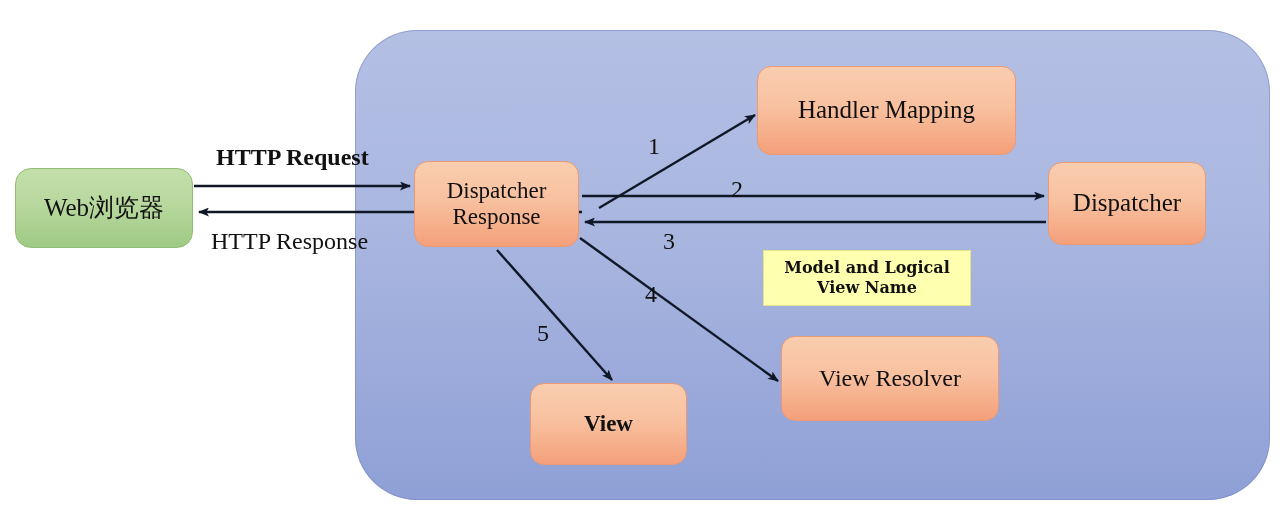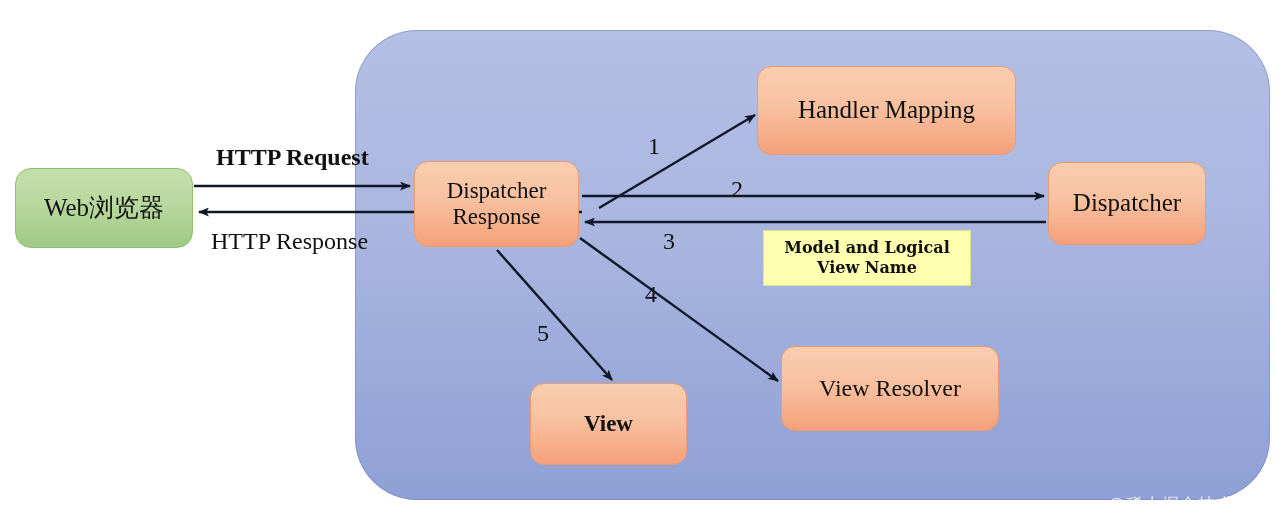--- a/index.html
+++ b/index.html
@@ -56,28 +56,28 @@
   .node.green {
     background: linear-gradient(to bottom, #c3dfaa 0%, #b8d89e 45%, #9ec984 100%);
     border: 1px solid #8fbd76;
     border-radius: 16px;
   }
 
   #node-browser    { left: 15px;   top: 168px; width: 178px; height: 80px;  font-size: 25px; }
   #node-dispatcher { left: 414px;  top: 161px; width: 165px; height: 86px;  font-size: 23px; }
   #node-handler    { left: 757px;  top: 66px;  width: 259px; height: 89px;  font-size: 25px; }
   #node-controller { left: 1048px; top: 162px; width: 158px; height: 83px;  font-size: 25px; }
-  #node-resolver   { left: 781px;  top: 346px; width: 218px; height: 85px;  font-size: 24px; }
+  #node-resolver   { left: 781px;  top: 336px; width: 218px; height: 85px;  font-size: 24px; }
   #node-view       { left: 530px;  top: 383px; width: 157px; height: 82px;  font-size: 23px; font-weight: bold; }
 
   
   .note {
     position: absolute;
     left: 763px;
-    top: 230px;
+    top: 250px;
     width: 208px;
     height: 56px;
     background: #ffffb0;
     border: 1px solid #e4e48d;
     display: flex;
     align-items: center;
     justify-content: center;
     text-align: center;
     font-family: "DejaVu Serif", "Liberation Serif", serif;
     font-weight: bold;
@@ -196,15 +196,14 @@
 
   <div id="lbl-1" class="edge-label">1</div>
   <div id="lbl-2" class="edge-label">2</div>
   <div id="lbl-3" class="edge-label">3</div>
   <div id="lbl-4" class="edge-label">4</div>
   <div id="lbl-5" class="edge-label">5</div>
 
   <div id="lbl-req" class="http-label">HTTP Request</div>
   <div id="lbl-resp" class="http-label">HTTP Response</div>
 
-  <div class="watermark">@稀土掘金技术社区</div>
 
 </div>
 
 </body></html>

